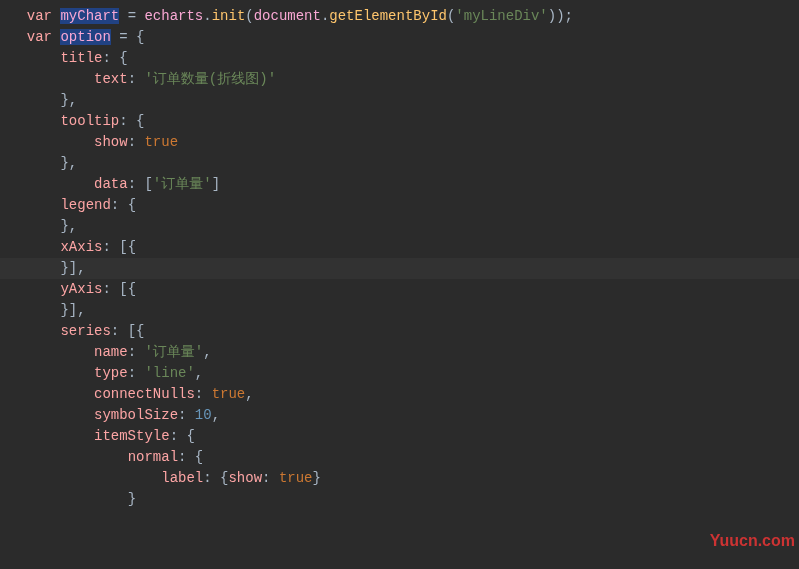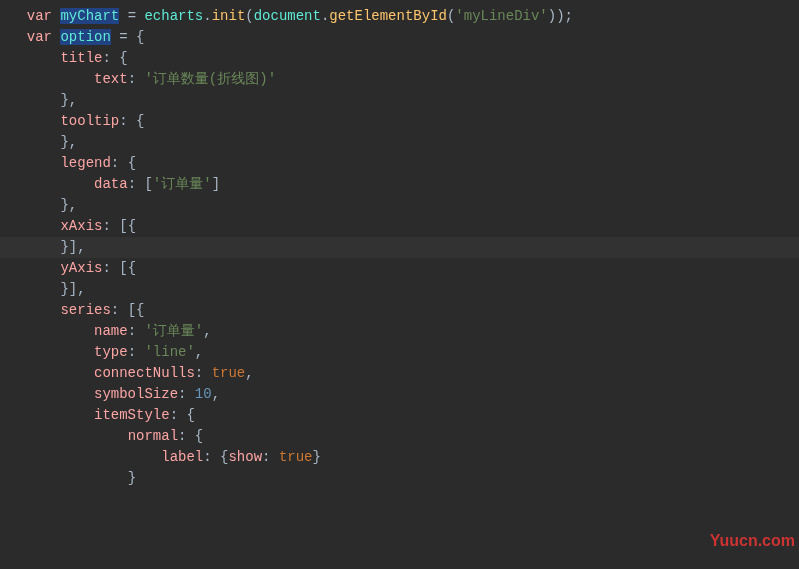--- a/index.html
+++ b/index.html
@@ -20,21 +20,21 @@
 }
 .line {
   white-space: pre;
   padding-left: 10px;
   position: relative;
 }
 .line-highlight {
   background: #323232;
 }
 .kw { color: #fca5a5; }
-.ident { color: #5eead4; }
+.ident { color: #f9a8d4; }
 .punct { color: #a9b7c6; }
 .str { color: #6a8759; }
 .num { color: #6897bb; }
 .prop { color: #fca5a5; }
 .func { color: #ffc66d; }
 .bool { color: #cc7832; }
 .sel { background: #214283; }
 .watermark {
   position: absolute;
   bottom: 18px;
@@ -48,23 +48,24 @@
 </head>
 <body>
 
 <div class="editor">
 <div class="line">  <span class="kw">var </span><span class="ident sel">myChart</span><span> </span><span class="punct">= </span><span class="ident">echarts</span><span class="punct">.</span><span class="func">init</span><span class="punct">(</span><span class="ident">document</span><span class="punct">.</span><span class="func">getElementById</span><span class="punct">(</span><span class="str">'myLineDiv'</span><span class="punct">));</span></div>
 <div class="line">  <span class="kw">var </span><span class="ident sel">option</span><span> </span><span class="punct">= {</span></div>
 <div class="line">      <span class="prop">title</span><span class="punct">: {</span></div>
 <div class="line">          <span class="prop">text</span><span class="punct">: </span><span class="str">'订单数量(折线图)'</span></div>
 <div class="line">      <span class="punct">},</span></div>
 <div class="line">      <span class="prop">tooltip</span><span class="punct">: {</span></div>
+<div class="line">          <span class="prop">show</span><span class="punct">: </span><span class="bool">true</span></div>
 <div class="line">      <span class="punct">},</span></div>
+<div class="line">          <span class="prop">data</span><span class="punct">: [</span><span class="str">'订单量'</span><span class="punct">]</span></div>
 <div class="line">      <span class="prop">legend</span><span class="punct">: {</span></div>
-<div class="line">          <span class="prop">data</span><span class="punct">: [</span><span class="str">'订单量'</span><span class="punct">]</span></div>
 <div class="line">      <span class="punct">},</span></div>
 <div class="line">      <span class="prop">xAxis</span><span class="punct">: [{</span></div>
 <div class="line line-highlight">      <span class="punct">}],</span></div>
 <div class="line">      <span class="prop">yAxis</span><span class="punct">: [{</span></div>
 <div class="line">      <span class="punct">}],</span></div>
 <div class="line">      <span class="prop">series</span><span class="punct">: [{</span></div>
 <div class="line">          <span class="prop">name</span><span class="punct">: </span><span class="str">'订单量'</span><span class="punct">,</span></div>
 <div class="line">          <span class="prop">type</span><span class="punct">: </span><span class="str">'line'</span><span class="punct">,</span></div>
 <div class="line">          <span class="prop">connectNulls</span><span class="punct">: </span><span class="bool">true</span><span class="punct">,</span></div>
 <div class="line">          <span class="prop">symbolSize</span><span class="punct">: </span><span class="num">10</span><span class="punct">,</span></div>

